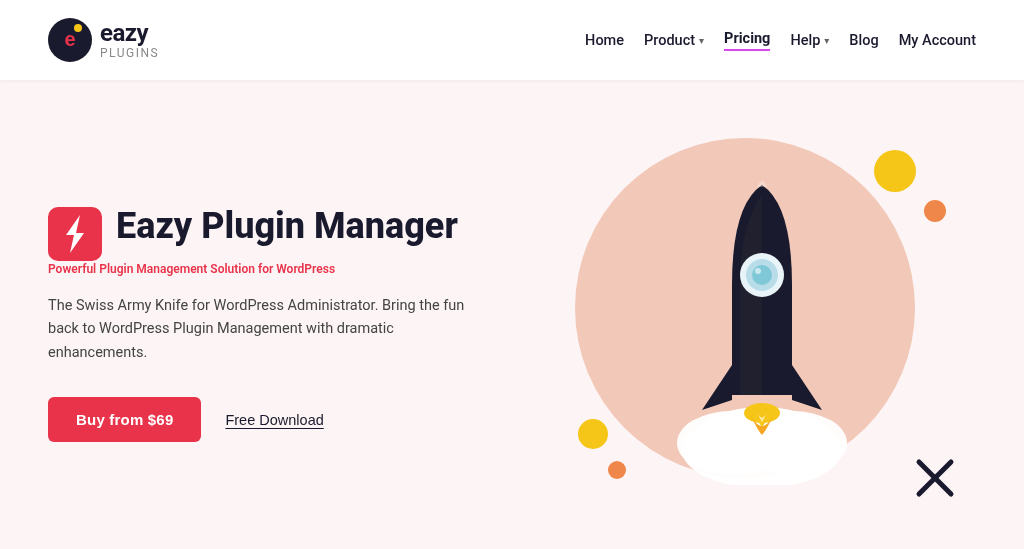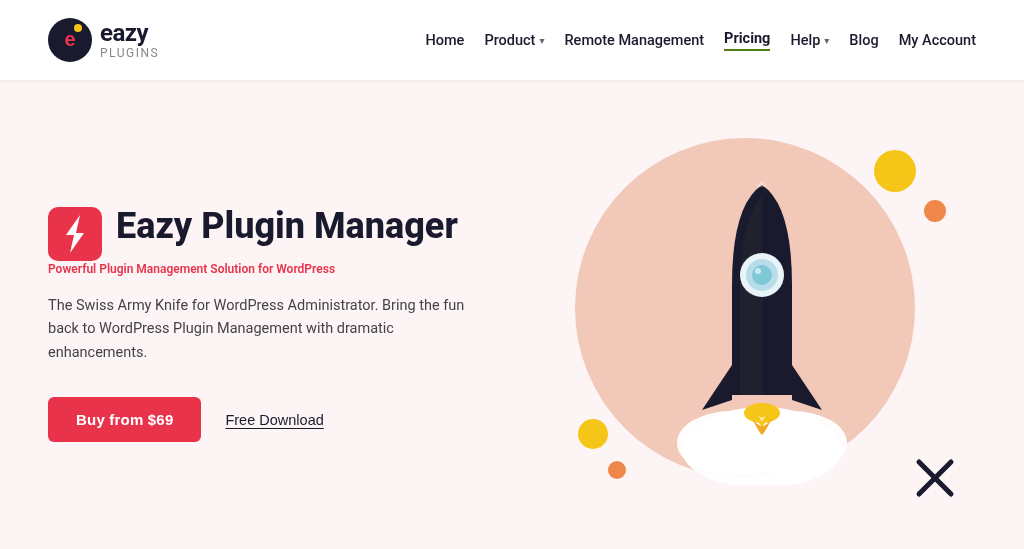--- a/index.html
+++ b/index.html
@@ -74,21 +74,21 @@
       cursor: pointer;
       display: flex;
       align-items: center;
       gap: 4px;
       text-decoration: none;
     }
 
     .nav-item.active {
       color: #1a1a2e;
       font-weight: 700;
-      border-bottom: 2px solid #4d7c0f;
+      border-bottom: 2px solid #d946ef;
       padding-bottom: 2px;
     }
 
     .nav-chevron {
       font-size: 10px;
       color: #666;
     }
 
     
     .hero {
@@ -274,21 +274,20 @@
         <span class="logo-text-sub">PLUGINS</span>
       </div>
     </div>
 
     <nav>
       <a class="nav-item">Home</a>
       <a class="nav-item">
         <span>Product</span>
         <span class="nav-chevron">▾</span>
       </a>
-      <a class="nav-item">Remote Management</a>
       <a class="nav-item active">Pricing</a>
       <a class="nav-item">
         <span>Help</span>
         <span class="nav-chevron">▾</span>
       </a>
       <a class="nav-item">Blog</a>
       <a class="nav-item">My Account</a>
     </nav>
   </header>
 

